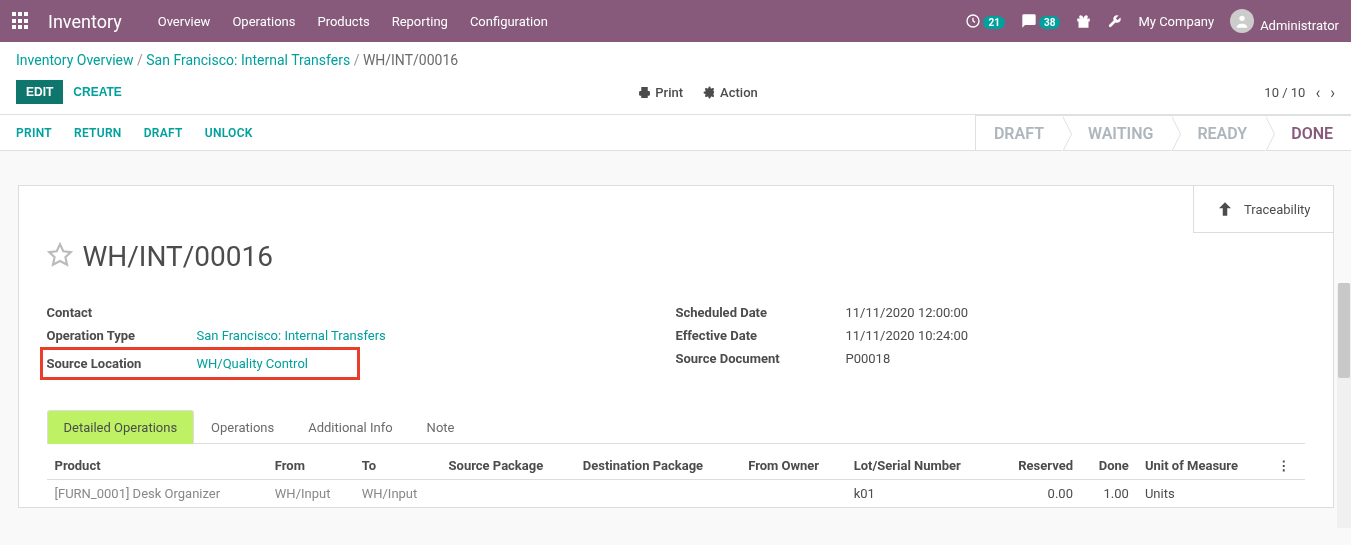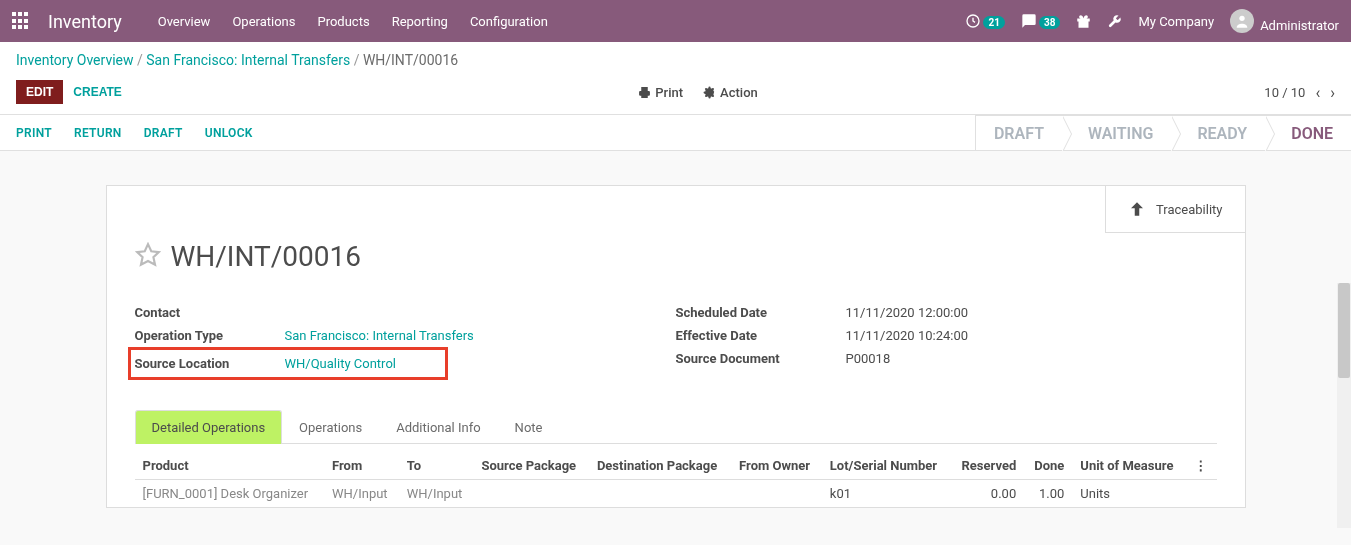--- a/index.html
+++ b/index.html
@@ -14,38 +14,38 @@
 .icon-btn { position: relative; color: #fff; cursor: pointer; display: inline-flex; align-items: flex-end; }
 .badge { font-size: 10px; font-weight: 700; border-radius: 8px; padding: 1px 5px; margin-left: 2px; }
 .badge.teal { background: #00a09d; color: #fff; }
 .avatar { width: 24px; height: 24px; border-radius: 50%; background: #ccc; display: inline-flex; align-items: center; justify-content: center; margin-right: 6px; }
 .avatar svg { width: 16px; height: 16px; fill: #fff; }
 .control-bar { background: #fff; border-bottom: 1px solid #e0e0e0; padding: 10px 16px 0; }
 .breadcrumb { font-size: 14px; color: #6b6b6b; margin-bottom: 12px; }
 .breadcrumb a { color: #00a09d; text-decoration: none; }
 .row2 { display: flex; align-items: center; padding-bottom: 10px; }
 .btn { display: inline-block; padding: 5px 10px; font-size: 12px; font-weight: 600; border: none; cursor: pointer; }
-.btn.edit { background: #7f1d1d; color: #fff; }
+.btn.edit { background: #0f766e; color: #fff; }
 .btn.create { color: #00a09d; background: transparent; }
 .center-actions { flex: 1; display: flex; justify-content: center; gap: 20px; }
 .dark-action { color: #4c4c4c; font-weight: 500; cursor: pointer; display: inline-flex; align-items: center; gap: 4px; }
 .pager { display: flex; align-items: center; gap: 10px; font-size: 13px; }
 .chev { font-size: 16px; color: #4c4c4c; cursor: pointer; }
 .toolbar2 { display: flex; align-items: center; border-bottom: 1px solid #e0e0e0; background: #fff; padding: 0 16px; height: 36px; position: relative; }
 .tb-btn { color: #00a09d; font-weight: 600; font-size: 12px; margin-right: 22px; cursor: pointer; letter-spacing: 0.3px; }
 .status-arrows { position: absolute; right: 0; top: 0; display: flex; height: 36px; overflow: hidden; }
 .status-step { position: relative; padding: 0 18px 0 26px; display: flex; align-items: center; font-size: 16px; font-weight: 600; color: #adb5bd; background: #fff; border-top: 1px solid #e0e0e0; border-bottom: 1px solid #e0e0e0; }
 .status-step:first-child { border-left: 1px solid #e0e0e0; padding-left: 18px; }
 .status-step::after { content: ''; position: absolute; right: -9px; top: 0; width: 0; height: 0; border-top: 18px solid transparent; border-bottom: 18px solid transparent; border-left: 9px solid #fff; z-index: 2; }
 .status-step::before { content: ''; position: absolute; right: -10px; top: 0; width: 0; height: 0; border-top: 18px solid transparent; border-bottom: 18px solid transparent; border-left: 9px solid #e0e0e0; z-index: 1; }
 .status-step.active { color: #875a7b; }
 .status-step.last::after, .status-step.last::before { display: none; }
 .content { width: 1351px; position: relative; display: flex; }
 .sheet-wrap { flex: 1; padding: 0 0 20px; display: flex; justify-content: center; }
-.sheet { width: 1140px; margin-top: 34px; background: #fff; border: 1px solid #ddd; position: relative; }
+.sheet { width: 1316px; margin-top: 34px; background: #fff; border: 1px solid #ddd; position: relative; }
 .btn-box { position: absolute; right: -1px; top: -1px; border: 1px solid #ddd; padding: 14px 22px; display: flex; align-items: center; gap: 10px; cursor: pointer; color: #4c4c4c; }
 .sheet-body { padding: 24px 28px 0; }
 .title-row { display: flex; align-items: center; gap: 10px; margin-top: 30px; }
 .star { color: #bbb; cursor: pointer; }
 .rec-title { font-size: 28px; color: #4c4c4c; font-weight: 400; }
 .two-col { display: flex; margin-top: 28px; margin-bottom: 16px; }
 .col { flex: 1; }
 .field-row { display: flex; font-size: 13px; padding: 4px 0; }
 .field-label { width: 150px; font-weight: 700; color: #4c4c4c; }
 .field-val { color: #4c4c4c; }

